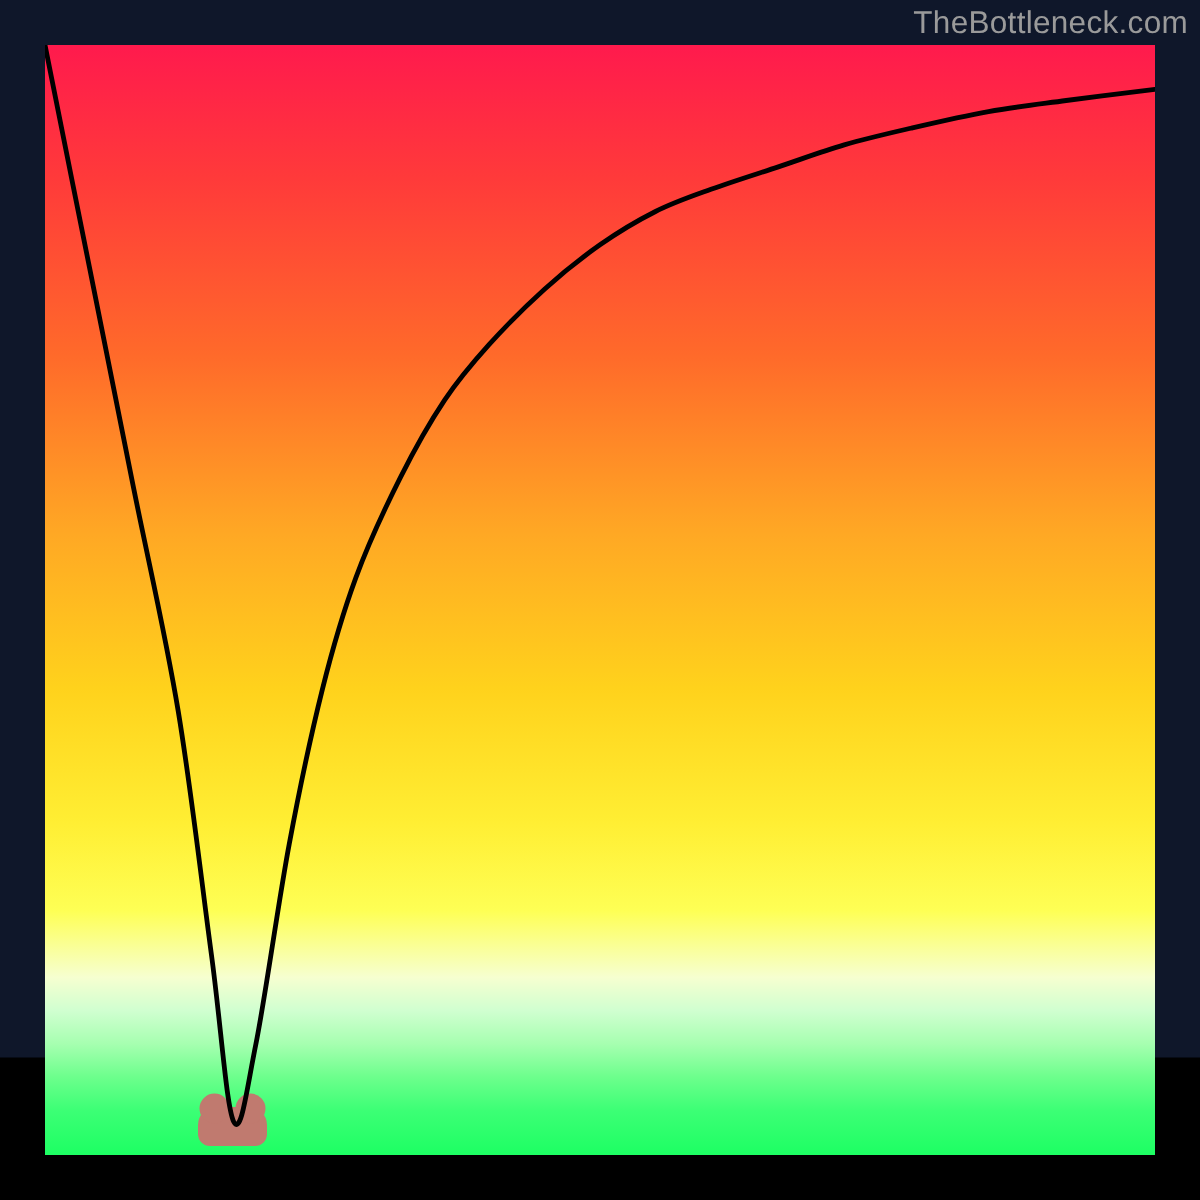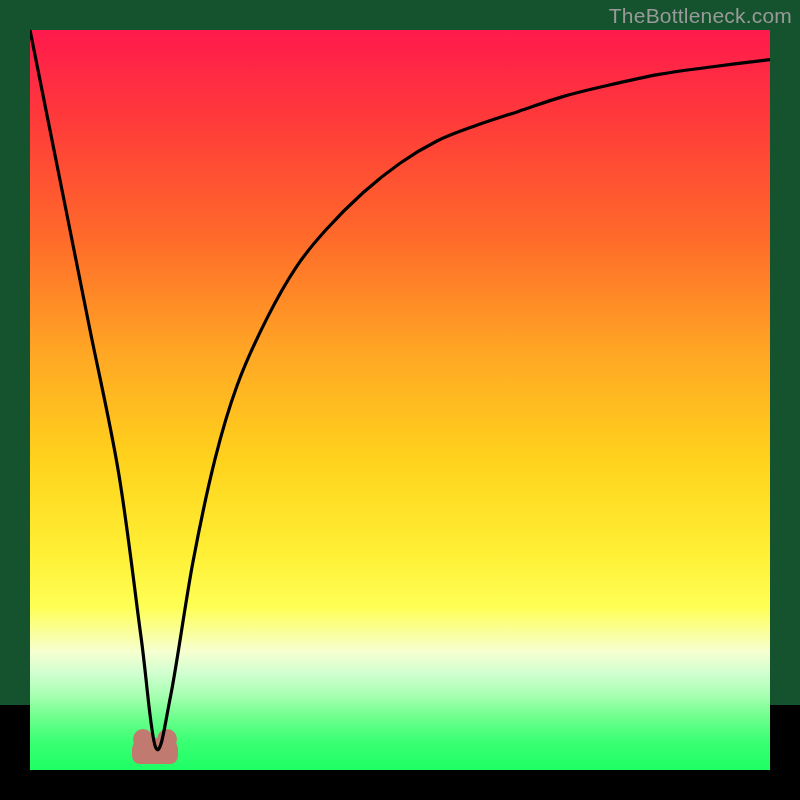--- a/index.html
+++ b/index.html
@@ -8,21 +8,21 @@
     width: 800px;
     height: 800px;
     overflow: hidden;
     background: #000;
     font-family: Arial, Helvetica, sans-serif;
   }
   .frame {
     position: relative;
     width: 800px;
     height: 705px;
-    background: #14532d;
+    background: #0f172a;
     text-align: right;
   }
   .plot-area {
     position: absolute;
     left: 30px;
     top: 30px;
     width: 740px;
     height: 740px;
     background: linear-gradient(
       to bottom,

